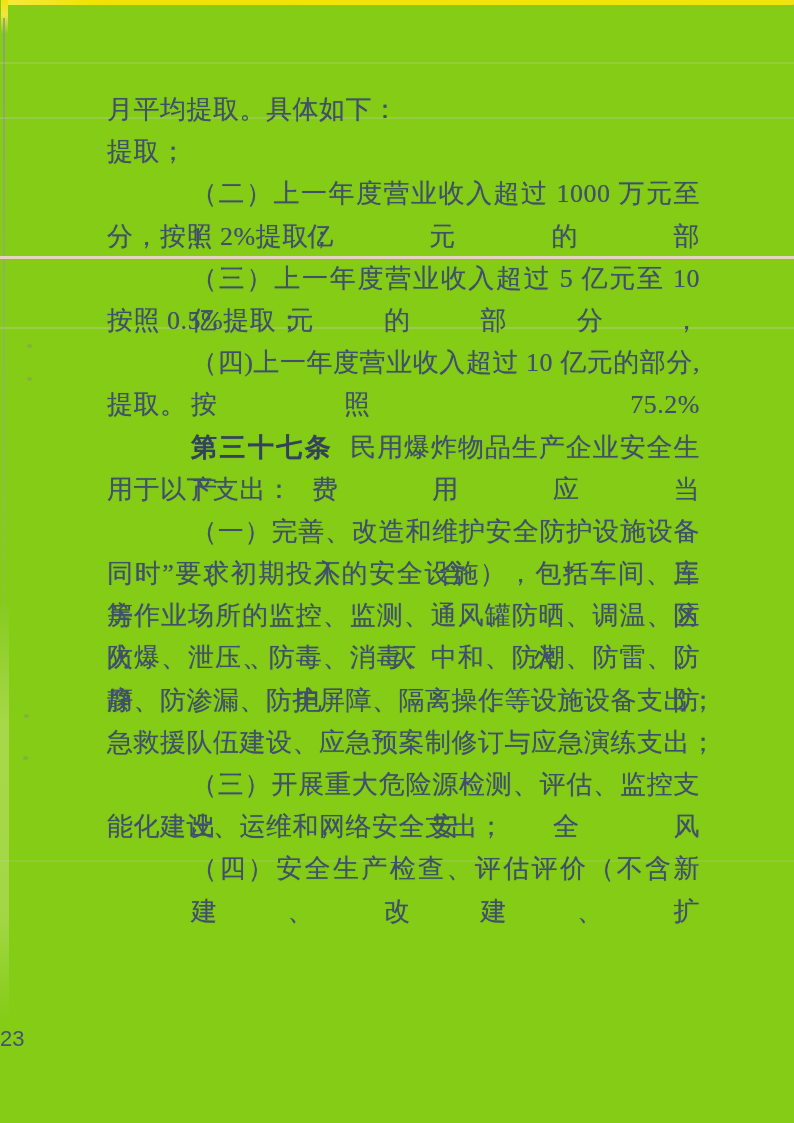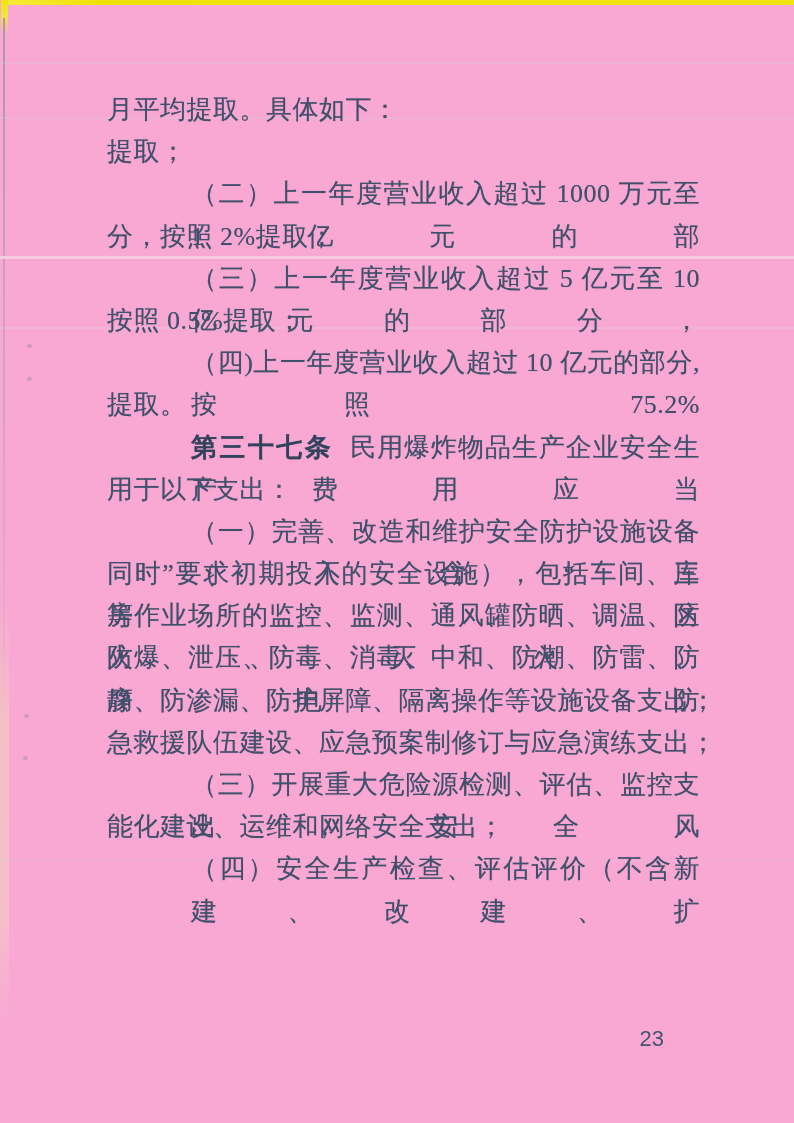--- a/index.html
+++ b/index.html
@@ -7,21 +7,21 @@
     padding: 0;
     width: 794px;
     height: 1123px;
     background: #ffffff;
     overflow: hidden;
   }
   .page {
     position: relative;
     width: 794px;
     height: 1123px;
-    background: #f9a8d4;
+    background: #84cc16;
     font-family: "Liberation Serif", "DejaVu Serif", serif;
   }
   
   .top-edge {
     position: absolute; top: 0; left: 6px; right: 0; height: 5px;
     background: linear-gradient(to right, #f6ea3a, #f0e106 12%, #f2e30b 60%, #efe312);
     border-radius: 0 0 1px 1px;
   }
   .corner-edge {
     position: absolute; top: 0; left: 1px; width: 7px; height: 34px;
@@ -79,21 +79,21 @@
     font-weight: bold;
     color: #32425c;
     margin-right: 17px;
     letter-spacing: 2px;
   }
   .page-number {
     position: absolute;
     top: 1026px;
     left: 0;
     width: 664px;
-    text-align: right;
+    text-align: left;
     font-size: 22px;
     color: #44546e;
     font-family: "Liberation Sans", "DejaVu Sans", sans-serif;
   }
 </style>
 </head>
 <body>
 
 <div class="page">
 

